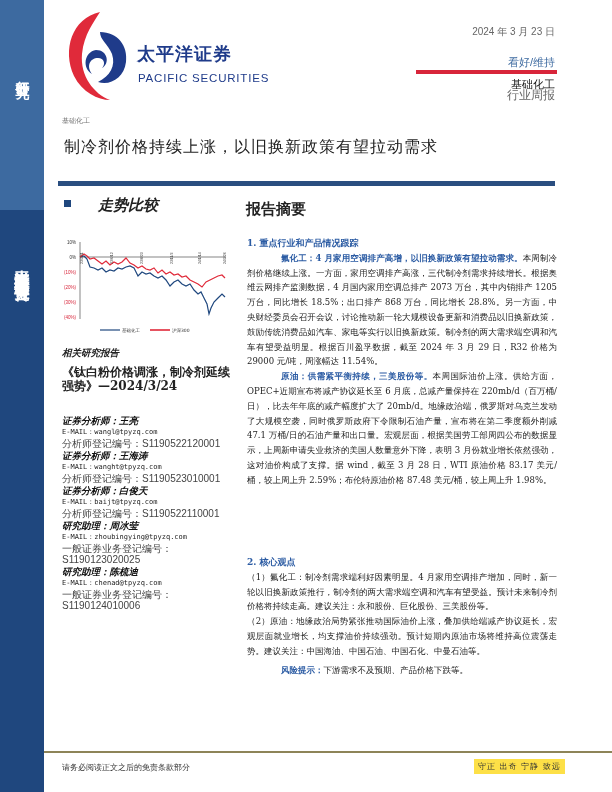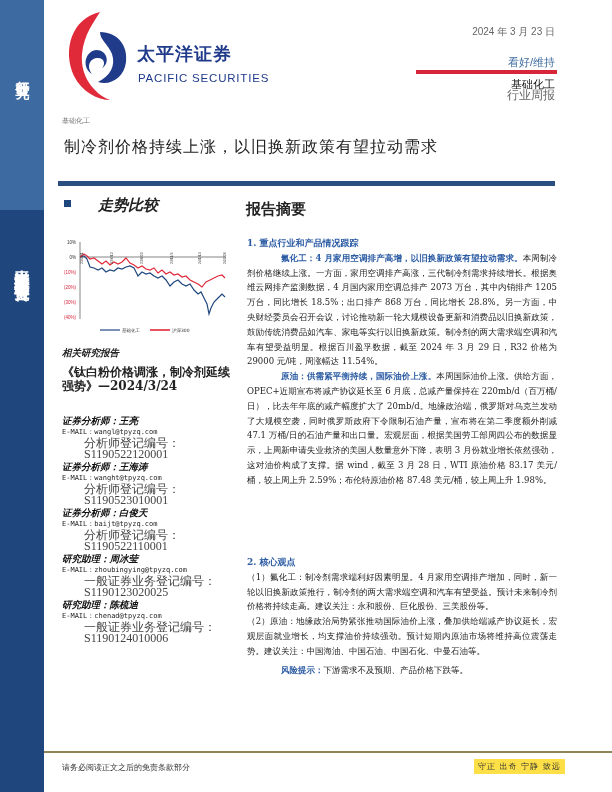--- a/index.html
+++ b/index.html
@@ -31,21 +31,21 @@
   .trend-title { position: absolute; left: 86px; top: 196px; font-size: 15px; font-weight: bold; font-style: italic; margin-left: 12px; }
 
   .chart { position: absolute; left: 60px; top: 232px; width: 180px; height: 100px; }
 
   .related-title { position: absolute; left: 62px; top: 347px; font-size: 9.5px; font-weight: bold; font-style: italic; }
   .related-body { position: absolute; left: 62px; top: 365px; width: 176px; font-size: 12px; line-height: 14px; color: #222; font-weight: bold; }
 
   .analysts { position: absolute; left: 62px; top: 414px; width: 178px; }
   .an-name { font-size: 9.5px; font-weight: bold; font-style: italic; line-height: 13px; color: #111; }
   .an-email { font-family: "DejaVu Sans Mono", monospace; font-size: 7px; line-height: 11px; color: #222; }
-  .an-reg { font-family: Liberation Serif, serif; font-size: 12px; line-height: 11px; color: #444; margin-left: 22px; }
+  .an-reg { font-family: Liberation Sans, sans-serif; font-size: 10px; line-height: 11px; color: #444; }
 
   .summary-title { position: absolute; left: 246px; top: 200px; font-size: 15px; font-weight: bold; }
   .rc { position: absolute; left: 247px; width: 310px; font-size: 8.5px; line-height: 14.8px; color: #222; text-align: justify; }
   .blue-h { color: #2b5ba3; font-weight: bold; padding-left: 34px; }
   .sec-h { color: #2b5ba3; font-weight: bold; font-size: 9px; }
 
   .footer-line { position: absolute; left: 44px; top: 751px; width: 568px; height: 2px; background: #8d8458; }
   .footer-left { position: absolute; left: 62px; top: 762px; font-size: 8px; color: #333; }
   .footer-right { position: absolute; left: 474px; top: 759px; padding: 2px 4px; background: #fde047; font-size: 8px; color: #333; letter-spacing: 1px; }
 </style>
@@ -140,21 +140,21 @@
     <div class="an-email">E-MAIL：chenad@tpyzq.com</div>
     <div class="an-reg">一般证券业务登记编号：S1190124010006</div>
   </div>
 </div>
 
 <div class="summary-title">报告摘要</div>
 
 <div class="rc" style="top:236px;">
   <div class="sec-h">1. 重点行业和产品情况跟踪</div>
   <div><span class="blue-h">氟化工：4 月家用空调排产高增，以旧换新政策有望拉动需求。</span><span>本周制冷剂价格继续上涨。一方面，家用空调排产高涨，三代制冷剂需求持续增长。根据奥维云网排产监测数据，4 月国内家用空调总排产 2073 万台，其中内销排产 1205 万台，同比增长 18.5%；出口排产 868 万台，同比增长 28.8%。另一方面，中央财经委员会召开会议，讨论推动新一轮大规模设备更新和消费品以旧换新政策，鼓励传统消费品如汽车、家电等实行以旧换新政策。制冷剂的两大需求端空调和汽车有望受益明显。根据百川盈孚数据，截至 2024 年 3 月 29 日，R32 价格为 29000 元/吨，周涨幅达 11.54%。</span></div>
-  <div><span class="blue-h">原油：供需紧平衡持续，国际油价上涨。</span><span>本周国际油价上涨。供给方面，OPEC+近期宣布将减产协议延长至 6 月底，总减产量保持在 220mb/d（百万桶/日），比去年年底的减产幅度扩大了 20mb/d。地缘政治端，俄罗斯对乌克兰发动了大规模空袭，同时俄罗斯政府下令限制石油产量，宣布将在第二季度额外削减 47.1 万桶/日的石油产量和出口量。宏观层面，根据美国劳工部周四公布的数据显示，上周新申请失业救济的美国人数量意外下降，表明 3 月份就业增长依然强劲，这对油价构成了支撑。据 wind，截至 3 月 28 日，WTI 原油价格 83.17 美元/桶，较上周上升 2.59%；布伦特原油价格 87.48 美元/桶，较上周上升 1.98%。</span></div>
+  <div><span class="blue-h">原油：供需紧平衡持续，三美股份等。</span><span>本周国际油价上涨。供给方面，OPEC+近期宣布将减产协议延长至 6 月底，总减产量保持在 220mb/d（百万桶/日），比去年年底的减产幅度扩大了 20mb/d。地缘政治端，俄罗斯对乌克兰发动了大规模空袭，同时俄罗斯政府下令限制石油产量，宣布将在第二季度额外削减 47.1 万桶/日的石油产量和出口量。宏观层面，根据美国劳工部周四公布的数据显示，上周新申请失业救济的美国人数量意外下降，表明 3 月份就业增长依然强劲，这对油价构成了支撑。据 wind，截至 3 月 28 日，WTI 原油价格 83.17 美元/桶，较上周上升 2.59%；布伦特原油价格 87.48 美元/桶，较上周上升 1.98%。</span></div>
 </div>
 
 <div class="rc" style="top:555px;">
   <div class="sec-h">2. 核心观点</div>
   <div>（1）氟化工：制冷剂需求端利好因素明显。4 月家用空调排产增加，同时，新一轮以旧换新政策推行，制冷剂的两大需求端空调和汽车有望受益。预计未来制冷剂价格将持续走高。建议关注：永和股份、巨化股份、三美股份等。</div>
   <div>（2）原油：地缘政治局势紧张推动国际油价上涨，叠加供给端减产协议延长，宏观层面就业增长，均支撑油价持续强劲。预计短期内原油市场将维持高位震荡走势。建议关注：中国海油、中国石油、中国石化、中曼石油等。</div>
   <div style="margin-top:4px;"><span class="blue-h">风险提示：</span><span>下游需求不及预期、产品价格下跌等。</span></div>
 </div>
 
 <div class="footer-line"></div>

